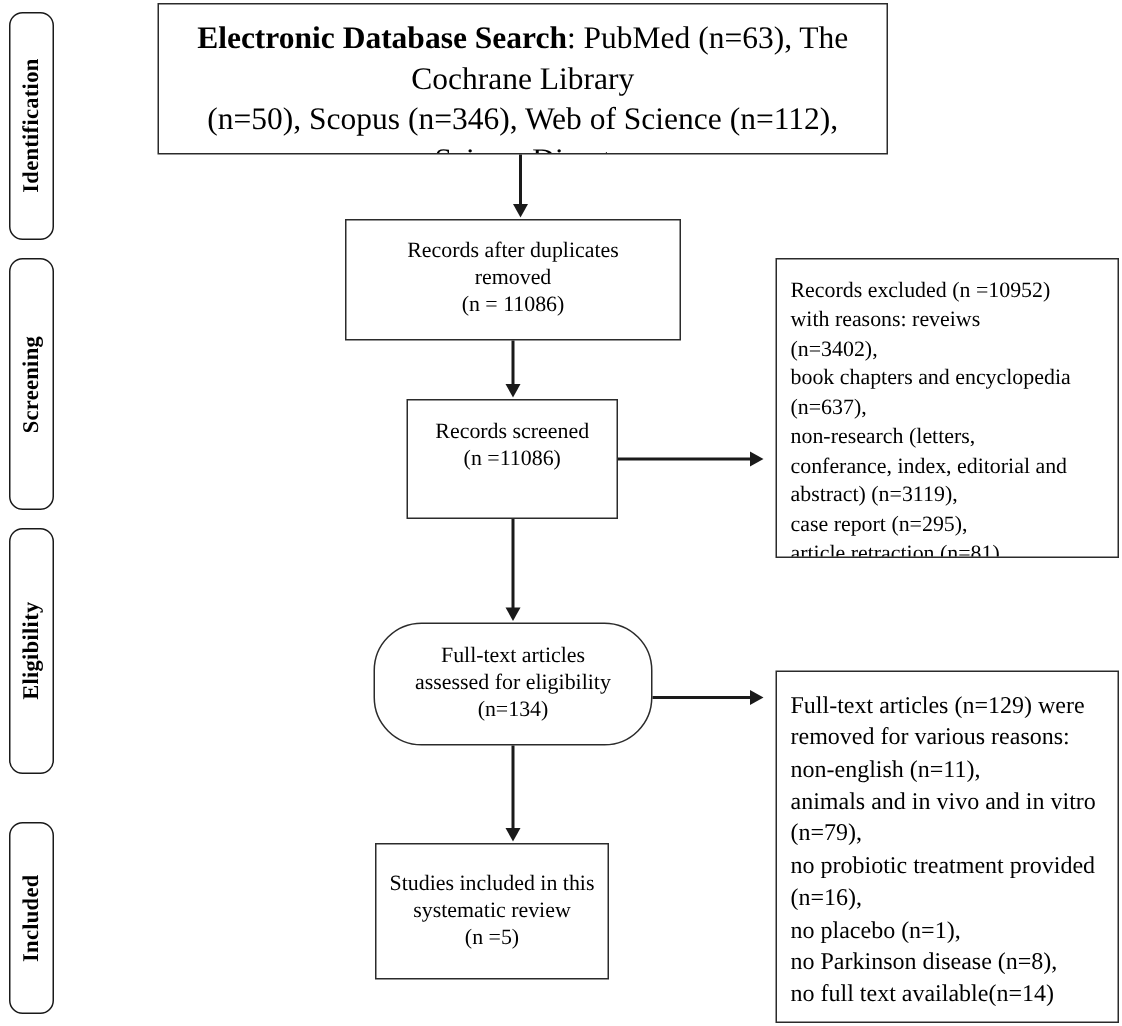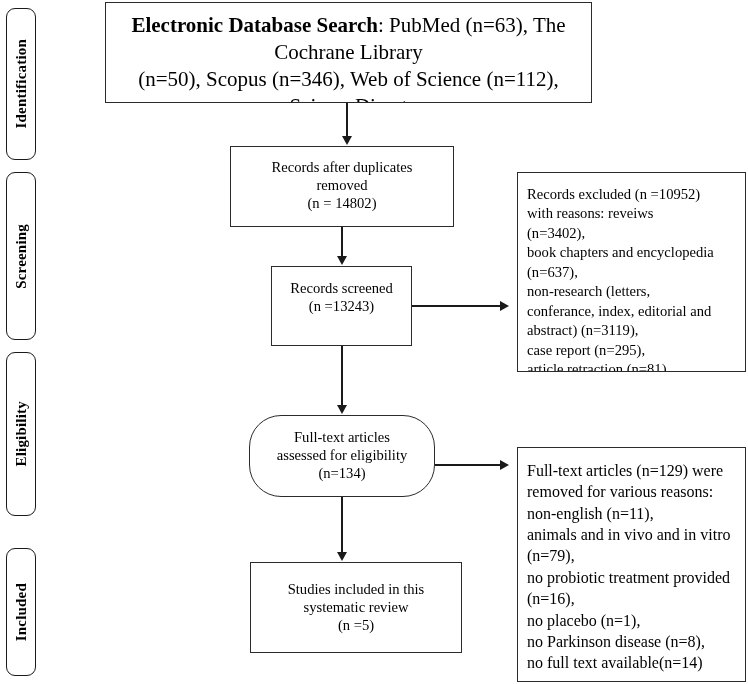--- a/index.html
+++ b/index.html
@@ -129,29 +129,29 @@
 (n=2791), and Ovid-LWW (n=24033)
 (n=27395)</span></div>
   </div>
 
   <div class="vline" style="left:346px; top:103px; height:34px;"></div>
   <div class="arrow-down" style="left:341.5px; top:136px;"></div>
 
   <div class="box" id="box-dupes" style="left:230px; top:146px; width:224px; height:81px;">
     <div class="box-text ctr">Records after duplicates
 removed
-(n = 14802)</div>
+(n = 11086)</div>
   </div>
 
   <div class="vline" style="left:341px; top:227px; height:30px;"></div>
   <div class="arrow-down" style="left:336.5px; top:256px;"></div>
 
   <div class="box" id="box-screened" style="left:271px; top:266px; width:141px; height:80px;">
     <div class="box-text ctr">Records screened
-(n =13243)</div>
+(n =11086)</div>
   </div>
 
   <div class="hline" style="left:412px; top:305px; width:89px;"></div>
   <div class="arrow-right" style="left:500px; top:300.5px;"></div>
 
   <div class="box" id="box-excluded" style="left:517px; top:172px; width:229px; height:200px;">
     <div class="box-text lft">Records excluded (n =10952)
 with reasons: reveiws
 (n=3402),
 book chapters and encyclopedia
@@ -186,19 +186,19 @@
 no probiotic treatment provided
 (n=16),
 no placebo (n=1),
 no Parkinson disease (n=8),
 no full text available(n=14)</div>
   </div>
 
   <div class="vline" style="left:341px; top:497px; height:56px;"></div>
   <div class="arrow-down" style="left:336.5px; top:552px;"></div>
 
-  <div class="box" id="box-included" style="left:250px; top:562px; width:212px; height:91px;">
+  <div class="box" id="box-included" style="left:250px; top:562px; width:156px; height:91px;">
     <div class="box-text ctr">Studies included in this
 systematic review
 (n =5)</div>
   </div>
 
 </div>
 
 </body></html>

